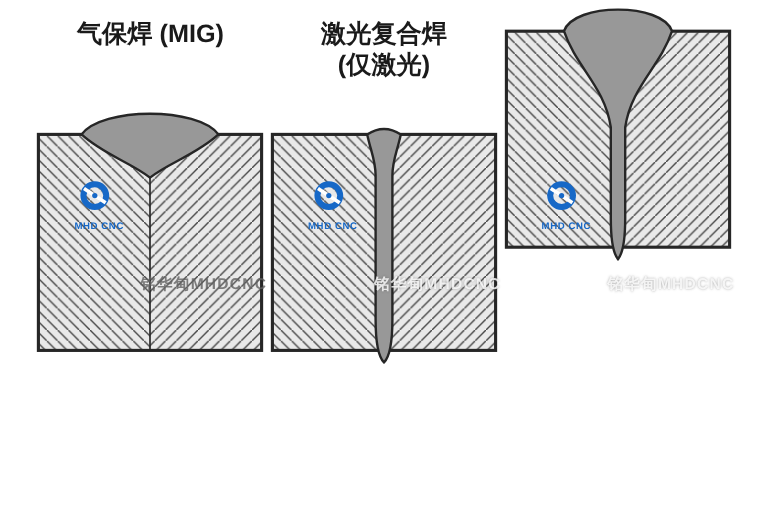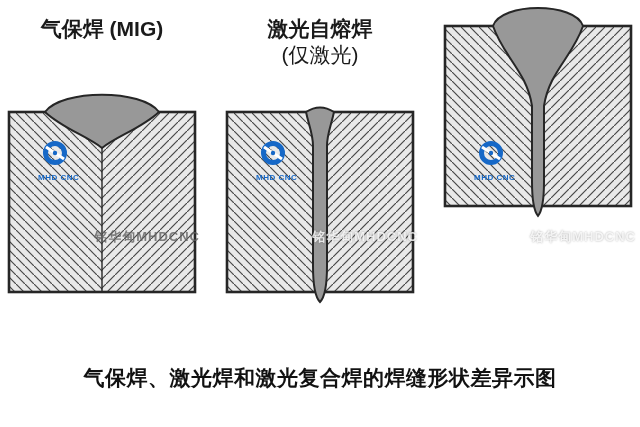--- a/index.html
+++ b/index.html
@@ -4,37 +4,37 @@
 <style>
   html,body{margin:0;padding:0;background:#ffffff;}
   body{
     width:640px;height:427px;overflow:hidden;
     font-family:"Liberation Sans","DejaVu Sans",sans-serif;
     color:#111;
   }
   .stage{width:640px;height:427px;position:relative;}
   .panels{
     display:flex;justify-content:space-between;
-    padding:0 4px;box-sizing:border-box;width:640px;
+    padding:0 28px;box-sizing:border-box;width:640px;
   }
   .panel{width:196px;display:flex;flex-direction:column;align-items:center;position:relative;}
   .panel-title-wrap{
     height:86px;box-sizing:border-box;padding-top:16px;
     display:flex;flex-direction:column;align-items:center;
   }
   .panel-title{
     font-size:21px;font-weight:bold;color:#1a1a1a;line-height:1.25;
     text-align:center;white-space:nowrap;
   }
   .panel-subtitle{
-    font-size:21px;font-weight:normal;color:#1a1a1a;line-height:1.25;text-align:center;
+    font-size:21px;font-weight:bold;color:#1a1a1a;line-height:1.25;text-align:center;
   }
   .weld-svg{display:block;}
   .wm{position:absolute;pointer-events:none;}
-  .wm-logo{left:34px;top:140px;width:34px;text-align:center;}
+  .wm-logo{left:34px;top:150px;width:34px;text-align:center;}
   .wm-logo-label{
     display:block;font-size:8px;font-weight:bold;color:#1668c7;
     letter-spacing:.5px;margin-top:1px;white-space:nowrap;
   }
   .wm-text{
     left:0;top:228px;width:100%;text-align:right;
     font-size:13px;font-weight:bold;letter-spacing:1px;
     color:rgba(255,255,255,.82);
     text-shadow:0 0 2px rgba(60,60,60,.45);
     white-space:nowrap;
@@ -81,21 +81,21 @@
           <line x1="8" y1="7" x2="26" y2="19" stroke="#ffffff" stroke-width="3"></line>
           <circle cx="17" cy="13" r="2.2" fill="#1668c7"></circle>
         </svg>
         <span class="wm-logo-label">MHD CNC</span>
       </div>
       <div class="wm wm-text dark">铭华甸MHDCNC</div>
     </div>
 
     <div class="panel">
       <div class="panel-title-wrap">
-        <div class="panel-title">激光自熔焊</div>
+        <div class="panel-title">激光复合焊</div>
         <div class="panel-subtitle">(仅激光)</div>
       </div>
       <svg class="weld-svg" width="190" height="228" viewBox="0 0 190 228">
         <defs>
           <pattern id="hL2" width="9" height="9" patternUnits="userSpaceOnUse">
             <rect width="9" height="9" fill="#e9e9e9"></rect>
             <path d="M-1,-1 L10,10" stroke="#474747" stroke-width="1.2"></path>
           </pattern>
           <pattern id="hR2" width="9" height="9" patternUnits="userSpaceOnUse">
             <rect width="9" height="9" fill="#e9e9e9"></rect>
@@ -141,15 +141,14 @@
           <line x1="8" y1="7" x2="26" y2="19" stroke="#ffffff" stroke-width="3"></line>
           <circle cx="17" cy="13" r="2.2" fill="#1668c7"></circle>
         </svg>
         <span class="wm-logo-label">MHD CNC</span>
       </div>
       <div class="wm wm-text">铭华甸MHDCNC</div>
     </div>
 
   </div>
 
-  <div class="caption">气保焊、激光焊和激光复合焊的焊缝形状差异示图</div>
 
 </div>
 
 </body></html>

